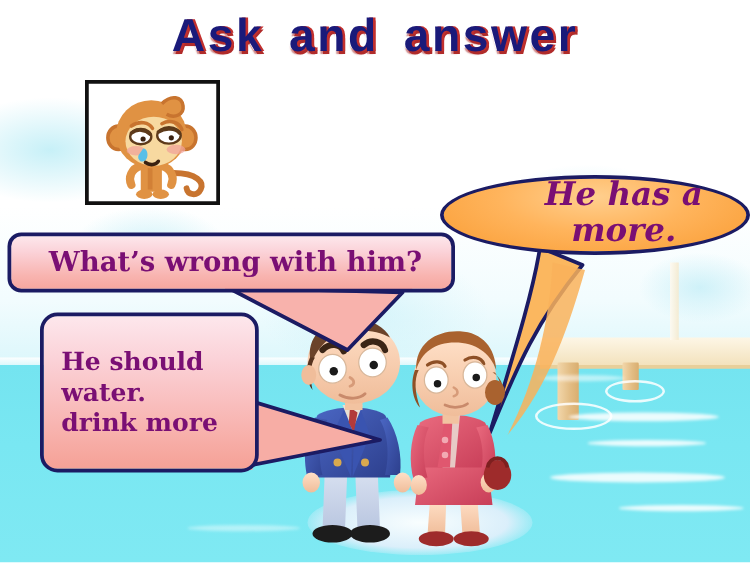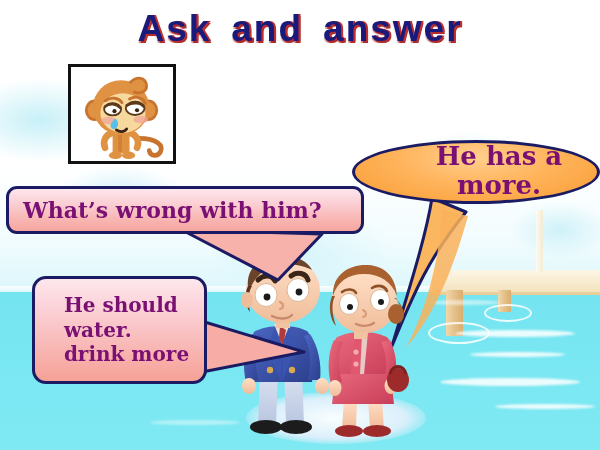--- a/index.html
+++ b/index.html
@@ -90,46 +90,46 @@
   
   .bubble-q{
     position:absolute;left:6px;top:186px;width:358px;height:48px;
     border:3px solid #1b1b63;border-radius:11px;box-sizing:border-box;
     background:linear-gradient(#fde7ec 0%, #fbd2d8 30%, #f8b4b0 75%, #f6a79f 100%);
     display:flex;align-items:center;
   }
   .bubble-q .txt{
     font-family:"DejaVu Serif", serif;
     font-weight:bold;font-size:22px;color:#7a0f74;
-    padding-left:14px;white-space:nowrap;
+    padding-left:14px;white-space:nowrap;margin-left:16px;
   }
   .tail-q{position:absolute;left:180px;top:228px;width:150px;height:55px;}
 
   .bubble-a{
-    position:absolute;left:32px;top:276px;width:175px;height:108px;
+    position:absolute;left:32px;top:250px;width:175px;height:128px;
     border:3px solid #1b1b63;border-radius:14px;box-sizing:border-box;
     background:linear-gradient(#fde7ec 0%, #fbd2d8 28%, #f8b4b0 72%, #f5a196 100%);
-    display:flex;align-items:center;justify-content:center;
+    display:flex;align-items:center;
   }
   .bubble-a .txt{
     font-family:"DejaVu Serif", serif;
     font-weight:bold;font-size:20px;line-height:1.22;color:#7a0f74;
     padding-left:14px;
   }
   .tail-a{position:absolute;left:196px;top:318px;width:115px;height:60px;}
 
   .bubble-o{
     position:absolute;left:352px;top:140px;width:248px;height:64px;
     border:3px solid #1b1b63;border-radius:50%;box-sizing:border-box;
     background:radial-gradient(ellipse at 50% 25%, #ffcf8e 0%, #ffb45c 45%, #f99c33 100%);
   }
   .bubble-o-text{
     position:absolute;left:404px;top:142px;width:190px;
     font-family:"DejaVu Serif", serif;
-    font-weight:bold;font-size:26px;
+    font-style:italic;font-weight:bold;font-size:26px;
     color:#7a0f74;line-height:1.12;text-align:center;
     pointer-events:none;
   }
   .tail-o{position:absolute;left:370px;top:196px;width:130px;height:160px;}
 
   
   .kids{position:absolute;left:236px;top:252px;width:200px;height:198px;}
   .shadow-pad{
     position:absolute;left:246px;top:392px;width:180px;height:52px;
     background:radial-gradient(ellipse at 50% 50%, rgba(255,255,255,.95) 0%, rgba(235,240,252,.85) 55%, rgba(230,238,252,0) 78%);

